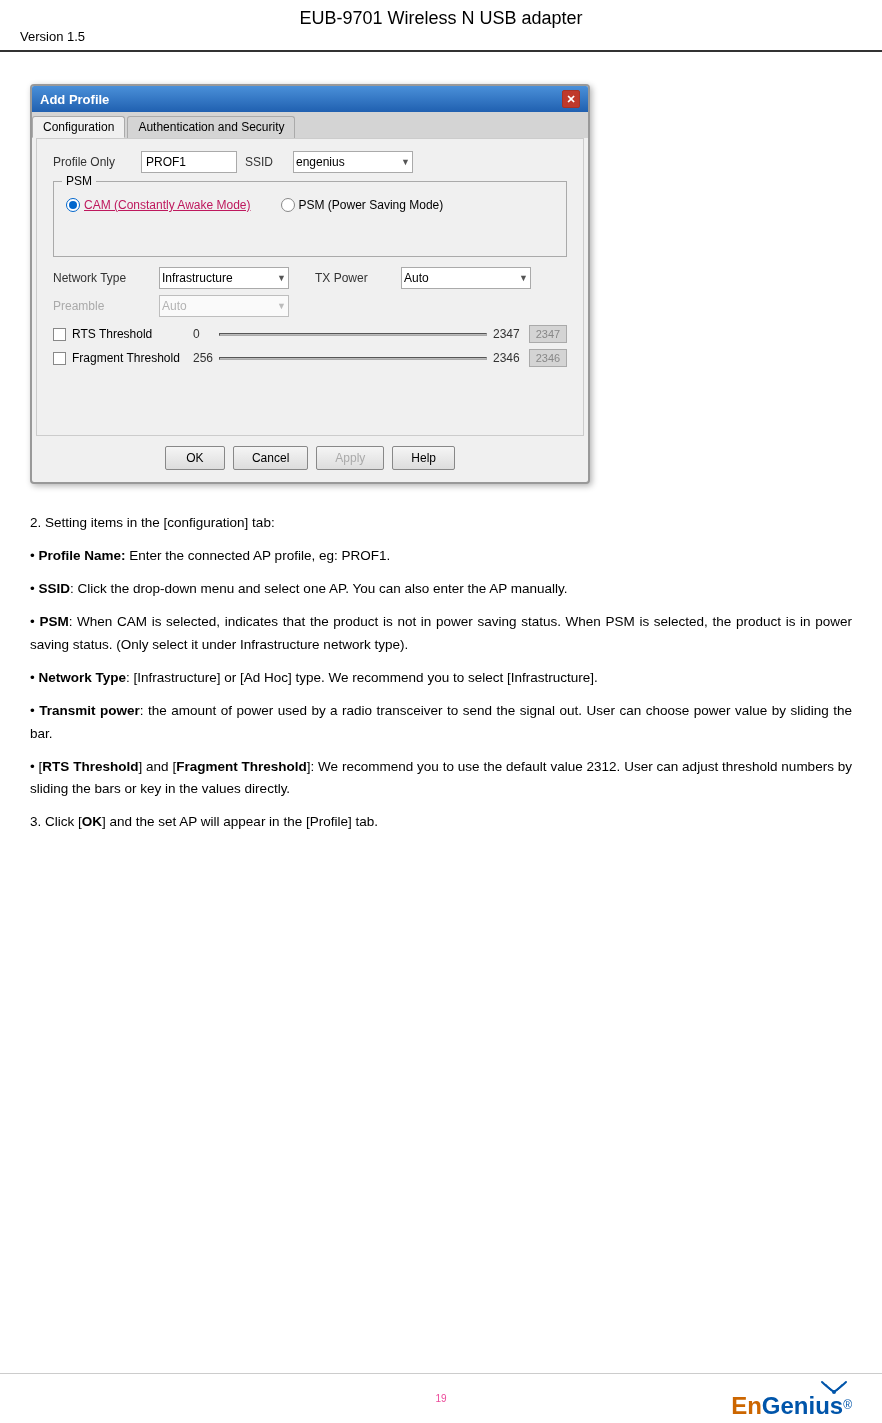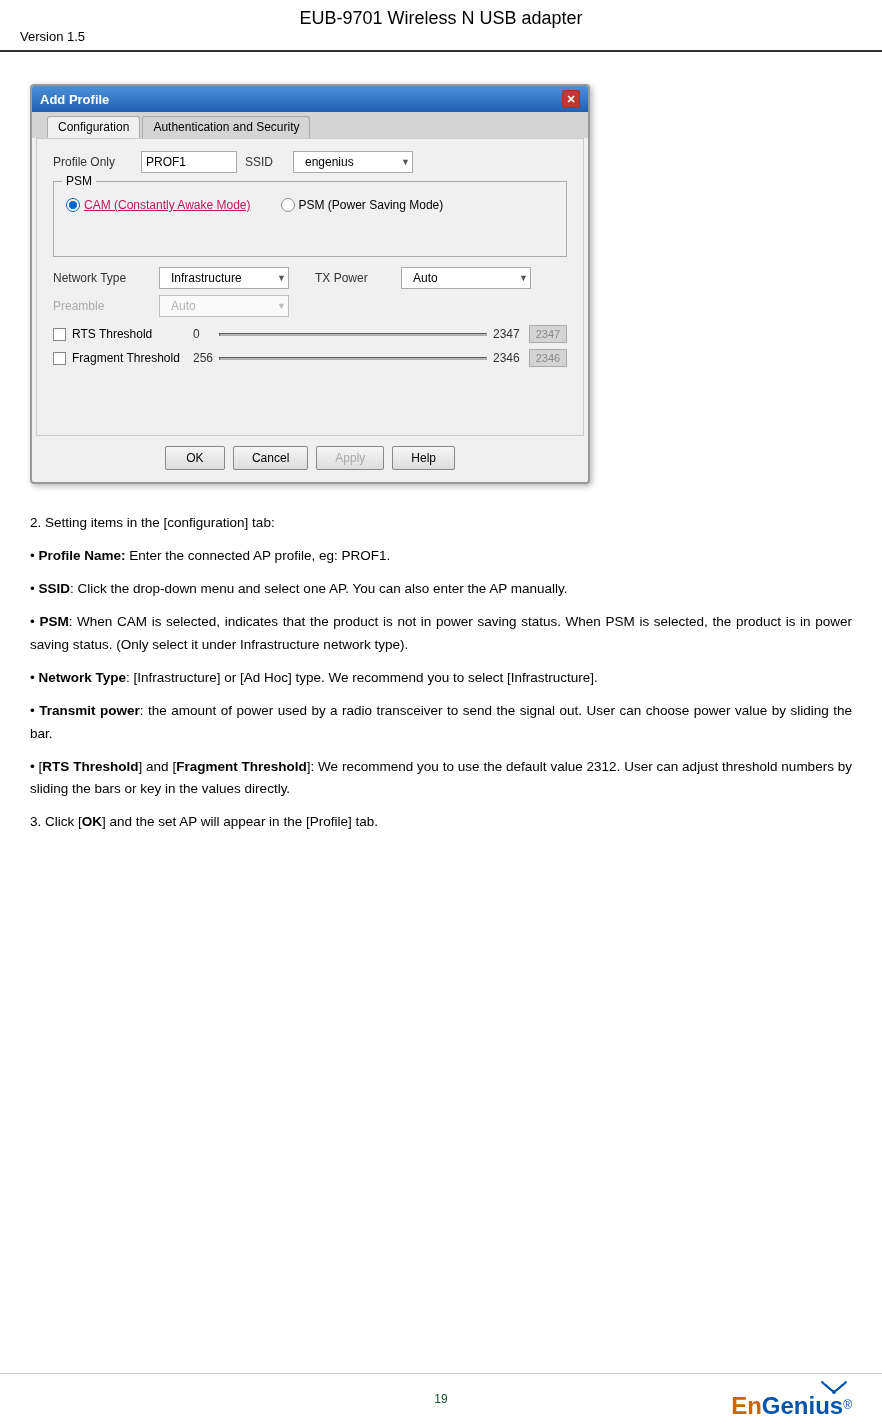--- a/index.html
+++ b/index.html
@@ -66,21 +66,21 @@
       align-items: center;
       justify-content: center;
       color: #fff;
       font-size: 11px;
       font-weight: bold;
       cursor: pointer;
     }
     .dialog-tabs {
       display: flex;
       background: #d4d4d4;
-      padding: 4px 4px 0 15px;
+      padding: 4px 4px 0 0;
       gap: 2px;
     }
     .dialog-tab {
       padding: 3px 10px;
       font-size: 12px;
       background: #d4d4d4;
       border: 1px solid #aaa;
       border-bottom: none;
       border-radius: 3px 3px 0 0;
       cursor: pointer;
@@ -115,21 +115,21 @@
       padding: 2px 4px;
       font-size: 12px;
       height: 22px;
     }
     .form-input-short {
       width: 96px;
     }
     .form-select {
       border: 1px solid #aaa;
       background: #fff;
-      padding: 2px 11px;
+      padding: 2px 2px;
       font-size: 12px;
       height: 22px;
     }
     .form-select-medium {
       width: 130px;
     }
     .psm-group {
       border: 1px solid #aaa;
       padding: 8px 12px 12px 12px;
       margin-bottom: 10px;
@@ -274,22 +274,22 @@
       left: 0;
       right: 0;
       height: 50px;
       border-top: 1px solid #ccc;
       display: flex;
       align-items: center;
       justify-content: space-between;
       padding: 0 30px;
     }
     .page-number {
-      font-size: 12px;
-      color: #14532d;
+      font-size: 10px;
+      color: #ec4899;
       flex: 1;
       text-align: center;
     }
     .logo-area {
       display: flex;
       align-items: center;
       justify-content: flex-end;
       flex: 1;
     }
     .logo-en {

